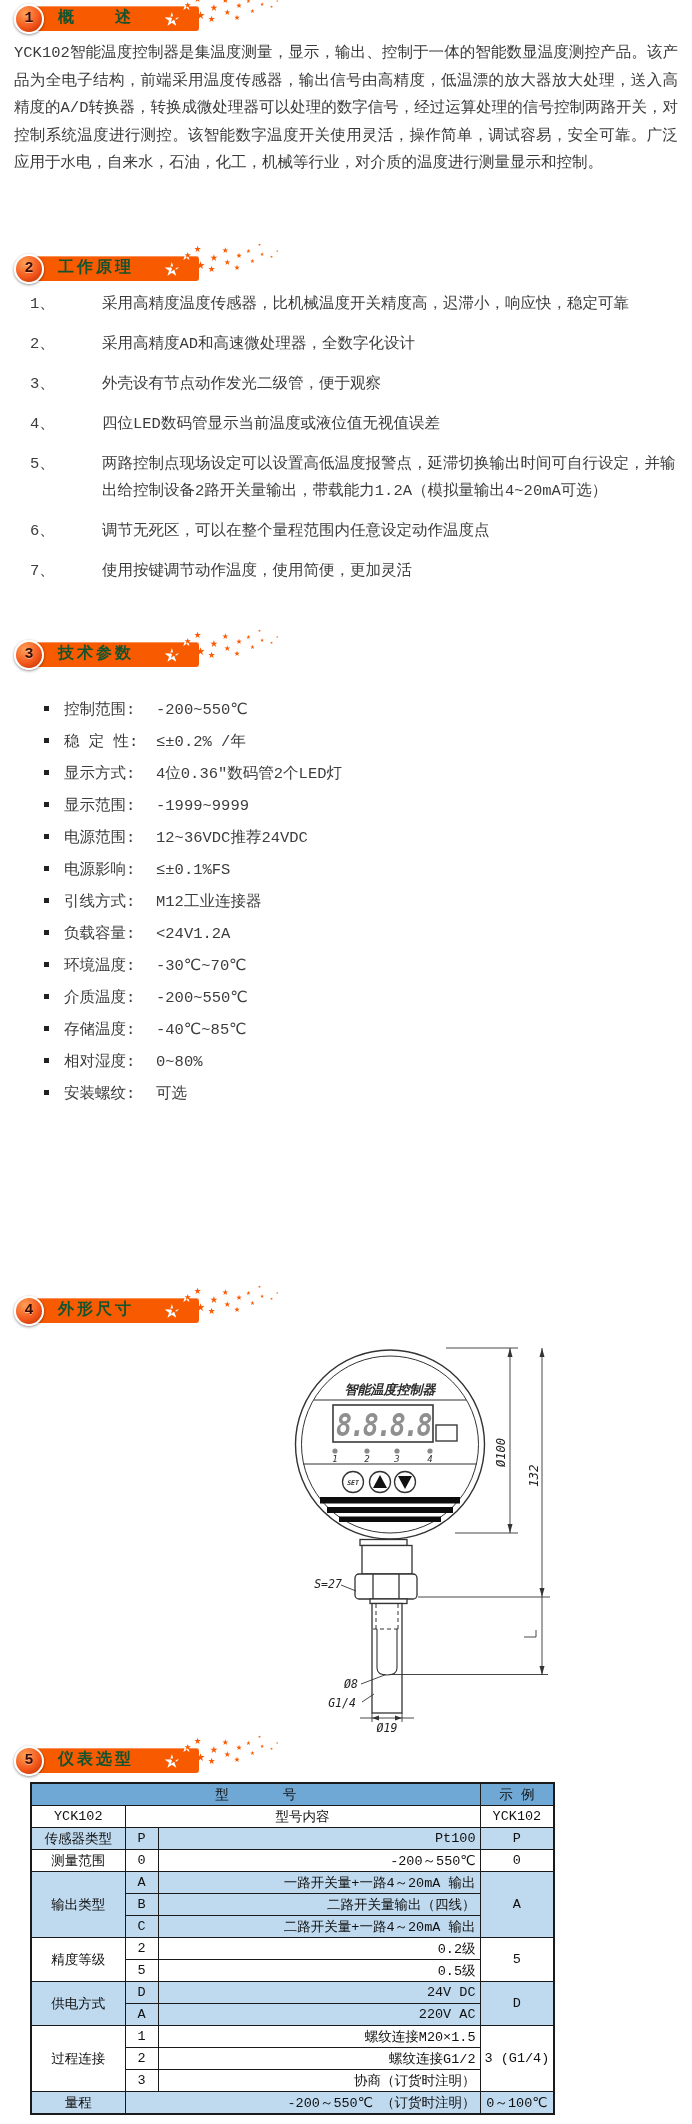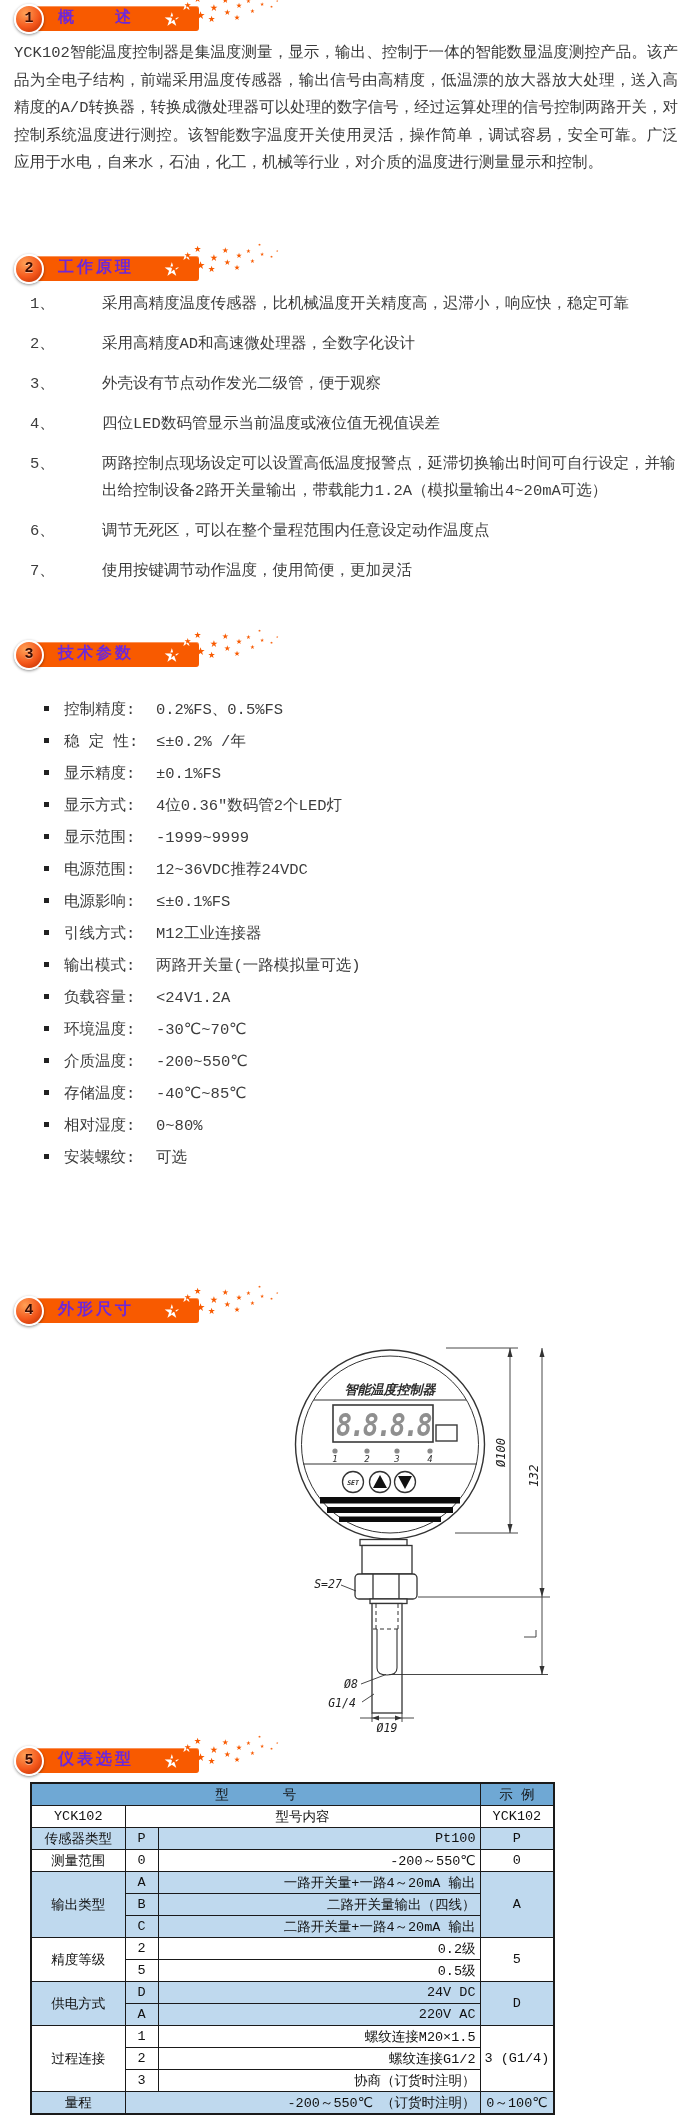--- a/index.html
+++ b/index.html
@@ -9,21 +9,21 @@
     color:#3c3c3c;overflow:hidden;
   }
   
   .sec-header{position:absolute;left:14px;height:30px;width:300px;}
   .sec-banner{
     position:absolute;left:9px;top:2px;width:176px;height:25px;
     background:#F85A00;border-radius:13px 3px 3px 13px;
     box-shadow:inset 0 1px 0 rgba(255,255,255,.35);
   }
   .sec-title{
-    position:absolute;left:44px;top:3px;font-size:16px;font-weight:bold;color:#6d28d9;
+    position:absolute;left:44px;top:3px;font-size:16px;font-weight:bold;color:#14532d;
     letter-spacing:3px;white-space:nowrap;
   }
   .sec-badge{
     position:absolute;left:0;top:0;width:26px;height:26px;border-radius:50%;
     background:radial-gradient(circle at 35% 28%, #ffa056, #f4581c 55%, #bf2e00 95%);
     border:2px solid #ffffff;box-shadow:0 1px 3px rgba(0,0,0,.45);
     text-align:center;line-height:26px;font-size:15px;font-weight:bold;color:#3a0c00;
     text-shadow:0 1px 0 rgba(255,255,255,.45);
   }
   .stars-slot{position:absolute;left:150px;top:-4px;width:130px;height:38px;}
@@ -219,29 +219,27 @@
       <span class="feature-num">6、</span>
       <span class="feature-text">调节无死区，可以在整个量程范围内任意设定动作温度点</span>
     </div>
     <div class="feature-item">
       <span class="feature-num">7、</span>
       <span class="feature-text">使用按键调节动作温度，使用简便，更加灵活</span>
     </div>
   </div>
 
 <div id="specs">
-    <div class="spec-item"><span class="bullet"></span><span class="spec-label">控制精度:</span><span class="spec-value">0.2%FS、0.5%FS</span></div>
+    <div class="spec-item"><span class="bullet"></span><span class="spec-label">控制范围:</span><span class="spec-value">-200~550℃</span></div>
     <div class="spec-item"><span class="bullet"></span><span class="spec-label">稳 定 性:</span><span class="spec-value">≤±0.2% /年</span></div>
-    <div class="spec-item"><span class="bullet"></span><span class="spec-label">显示精度:</span><span class="spec-value">±0.1%FS</span></div>
     <div class="spec-item"><span class="bullet"></span><span class="spec-label">显示方式:</span><span class="spec-value">4位0.36"数码管2个LED灯</span></div>
     <div class="spec-item"><span class="bullet"></span><span class="spec-label">显示范围:</span><span class="spec-value">-1999~9999</span></div>
     <div class="spec-item"><span class="bullet"></span><span class="spec-label">电源范围:</span><span class="spec-value">12~36VDC推荐24VDC</span></div>
     <div class="spec-item"><span class="bullet"></span><span class="spec-label">电源影响:</span><span class="spec-value">≤±0.1%FS</span></div>
     <div class="spec-item"><span class="bullet"></span><span class="spec-label">引线方式:</span><span class="spec-value">M12工业连接器</span></div>
-    <div class="spec-item"><span class="bullet"></span><span class="spec-label">输出模式:</span><span class="spec-value">两路开关量(一路模拟量可选)</span></div>
     <div class="spec-item"><span class="bullet"></span><span class="spec-label">负载容量:</span><span class="spec-value">&lt;24V1.2A</span></div>
     <div class="spec-item"><span class="bullet"></span><span class="spec-label">环境温度:</span><span class="spec-value">-30℃~70℃</span></div>
     <div class="spec-item"><span class="bullet"></span><span class="spec-label">介质温度:</span><span class="spec-value">-200~550℃</span></div>
     <div class="spec-item"><span class="bullet"></span><span class="spec-label">存储温度:</span><span class="spec-value">-40℃~85℃</span></div>
     <div class="spec-item"><span class="bullet"></span><span class="spec-label">相对湿度:</span><span class="spec-value">0~80%</span></div>
     <div class="spec-item"><span class="bullet"></span><span class="spec-label">安装螺纹:</span><span class="spec-value">可选</span></div>
   </div>
 
 <div id="drawing-wrap">
 <svg width="520" height="420" viewBox="0 0 520 420" xmlns="http://www.w3.org/2000/svg" font-family="DejaVu Sans Mono, monospace">

